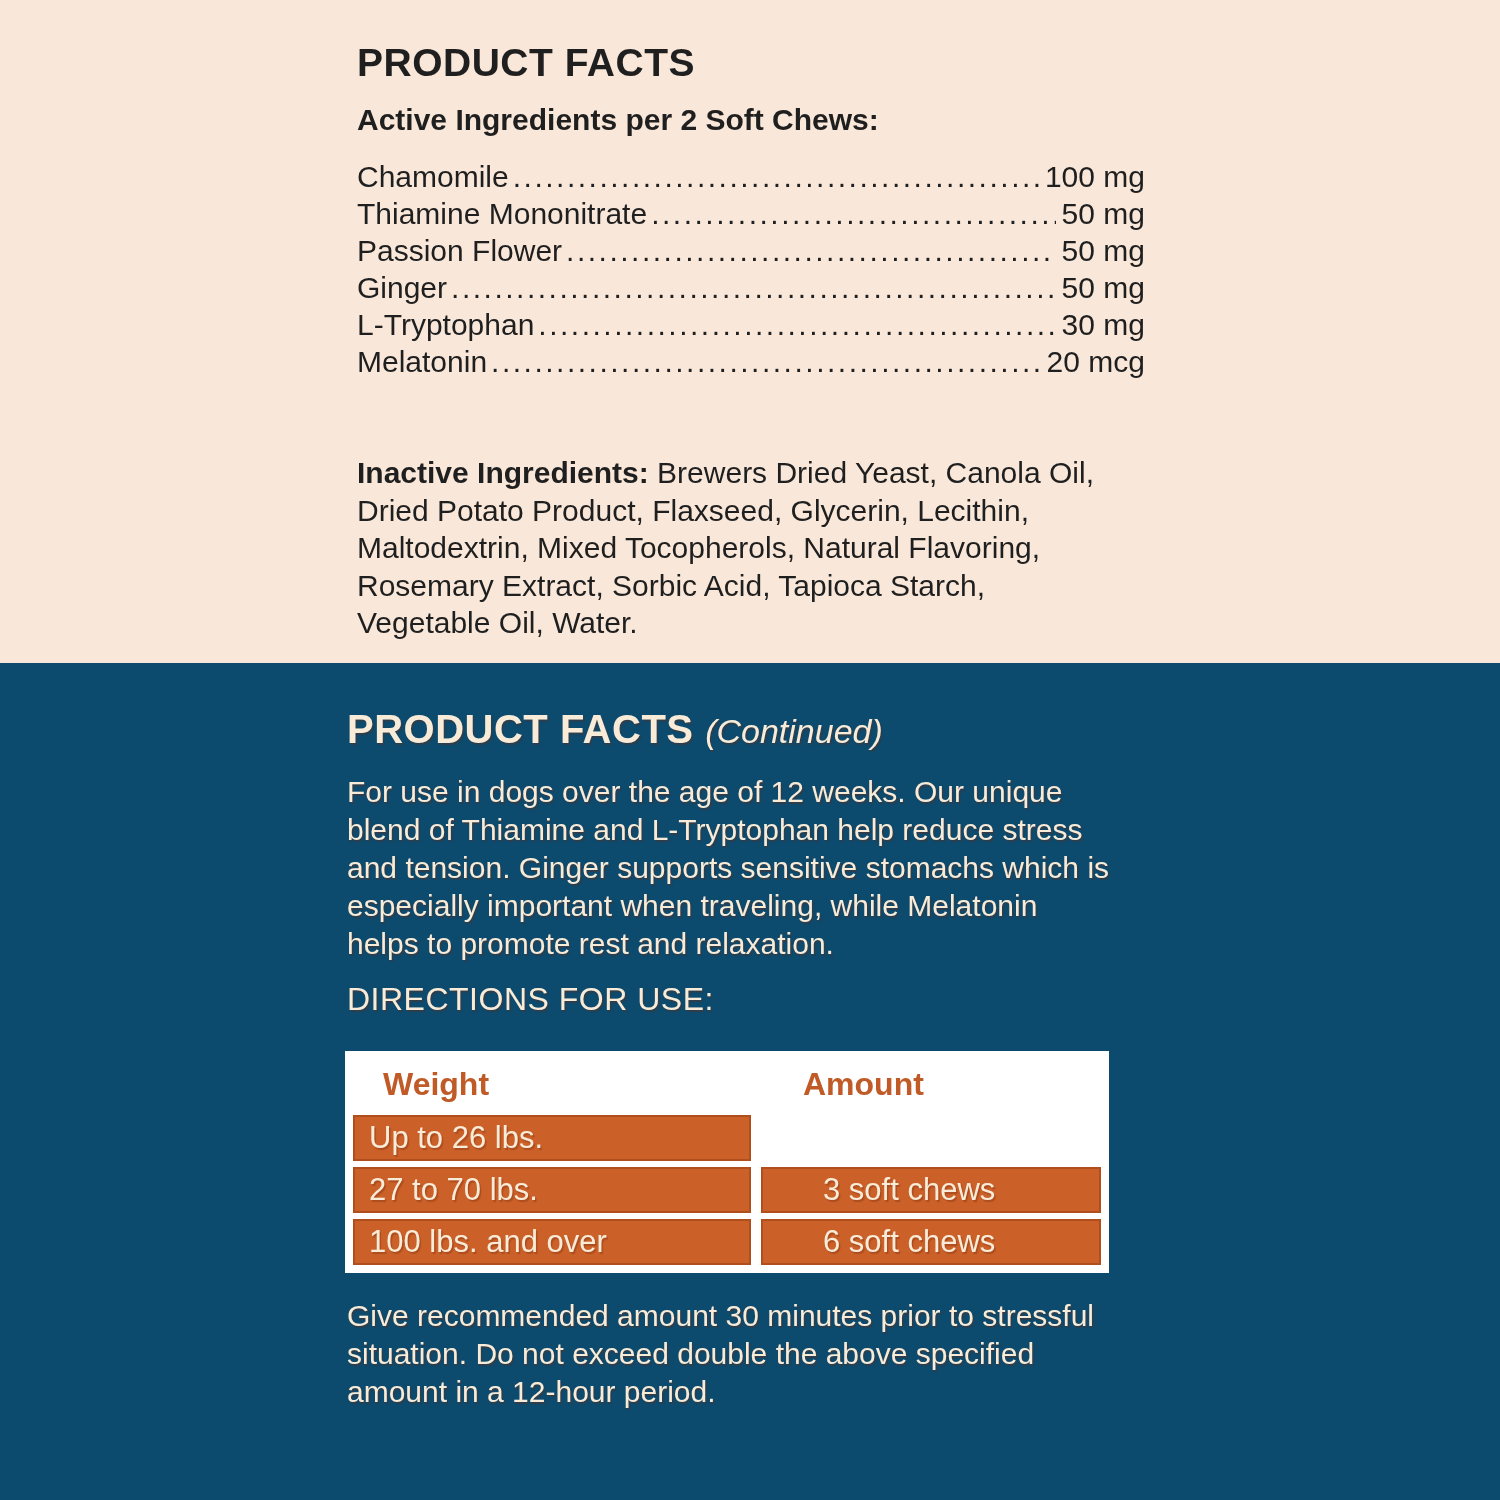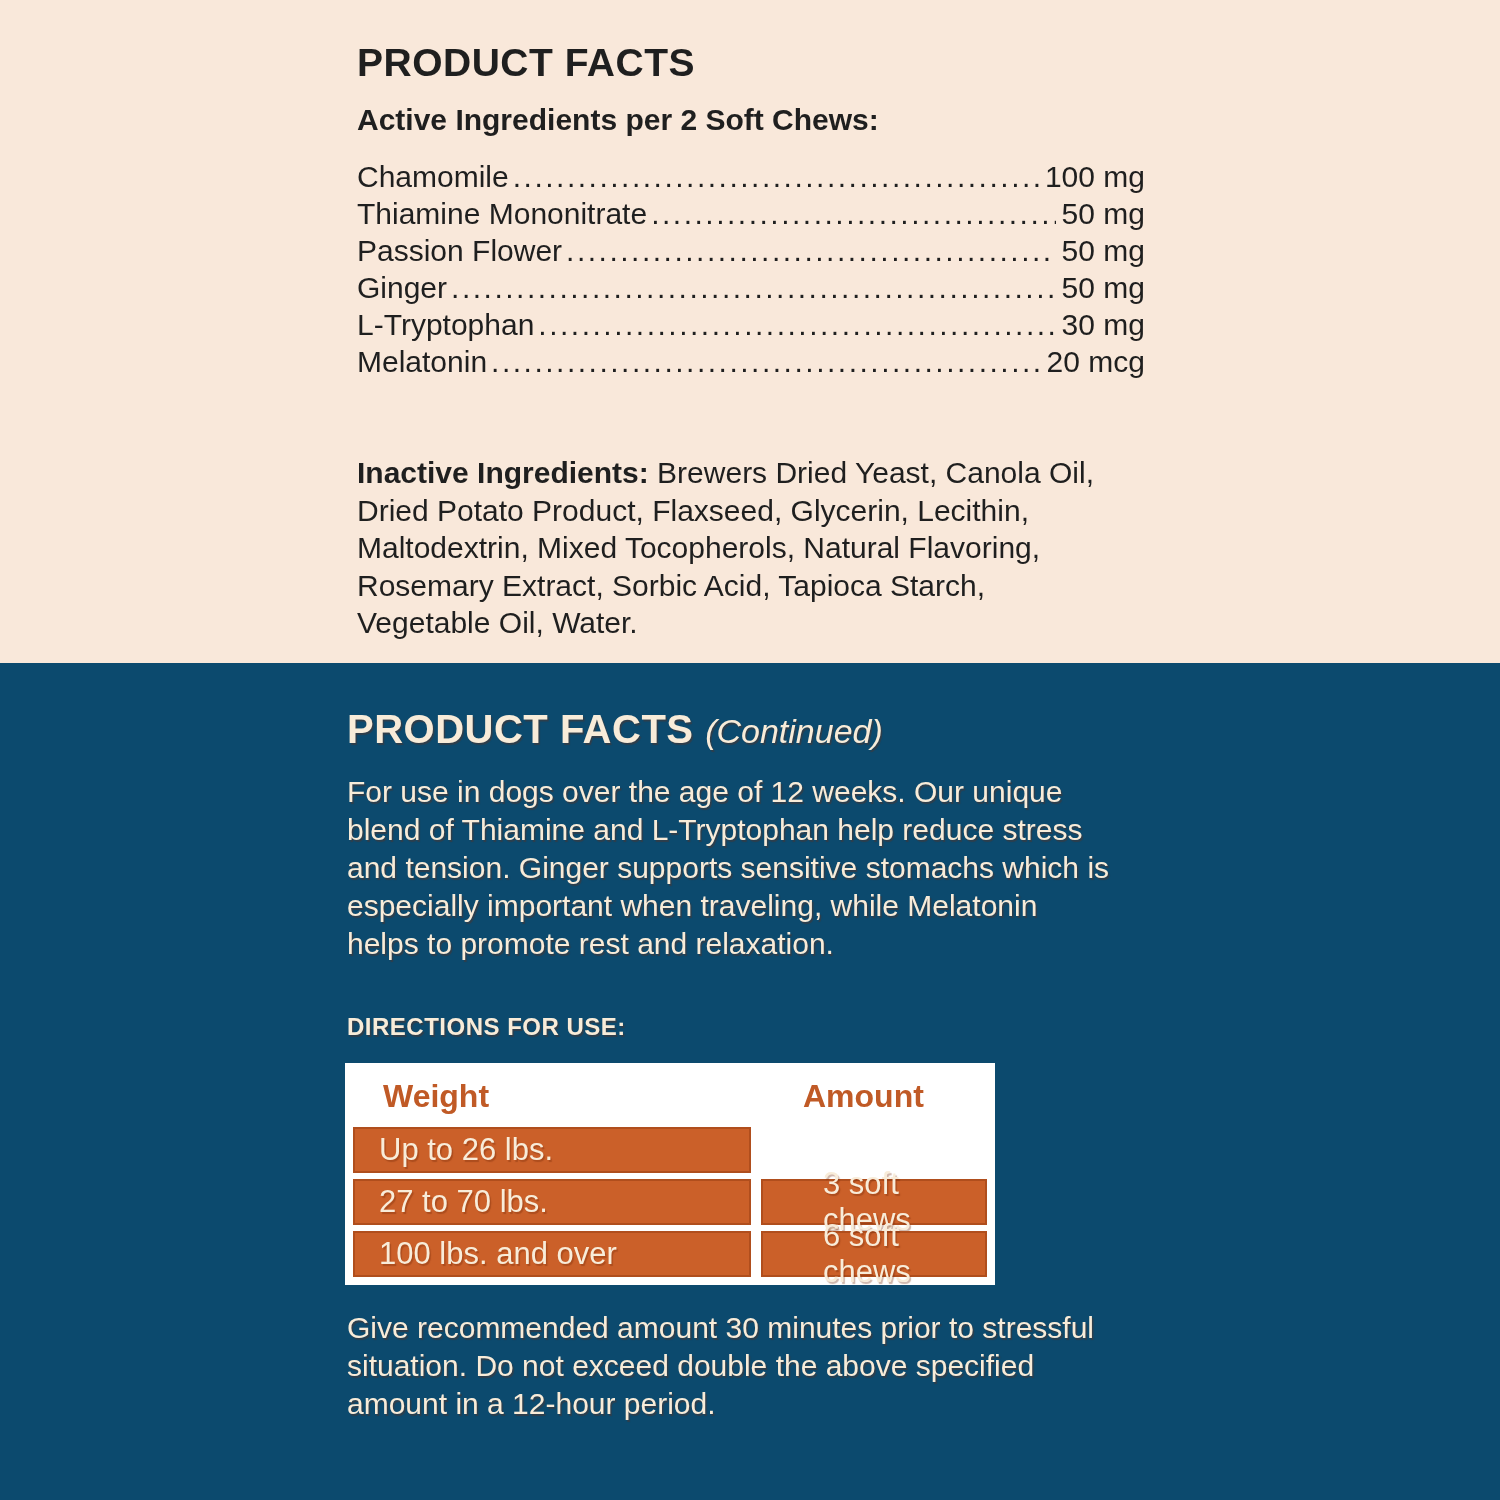--- a/index.html
+++ b/index.html
@@ -76,29 +76,29 @@
     font-size: 34px;
     letter-spacing: 0;
   }
   .cont-para {
     margin: 20px 0 0 0;
     width: 820px;
     font-size: 30px;
     line-height: 38px;
   }
   .facts-bottom h3 {
-    margin: 44px 0 0 0;
-    font-size: 24px;
-    font-weight: bold;
+    margin: 16px 0 0 0;
+    font-size: 32px;
+    font-weight: normal;
     letter-spacing: 0.5px;
     line-height: 40px;
   }
   .dose-table {
-    margin: 16px 0 0 -2px;
-    width: 650px;
+    margin: 32px 0 0 -2px;
+    width: 764px;
     background: #ffffff;
     padding: 8px;
     text-shadow: none;
   }
   .thead { display: flex; height: 50px; align-items: center; }
   .th {
     color: #c05a26;
     font-weight: bold;
     font-size: 32px;
   }
@@ -107,21 +107,21 @@
   .trow { display: flex; gap: 10px; margin-top: 6px; height: 46px; }
   .td {
     background: #cb6029;
     border: 2px solid rgba(150, 60, 18, 0.5);
     display: flex;
     align-items: center;
     font-size: 31px;
     color: #f8ecd9;
     text-shadow: 1.5px 1.5px 1px rgba(115, 40, 8, 0.35);
   }
-  .td-weight { width: 398px; padding-left: 24px; }
+  .td-weight { width: 398px; padding-left: 14px; }
   .td-amount { flex: 1; padding-left: 60px; }
   .note {
     margin: 24px 0 0 0;
     width: 820px;
     font-size: 30px;
     line-height: 38px;
   }
 </style>
 </head>
 <body>

